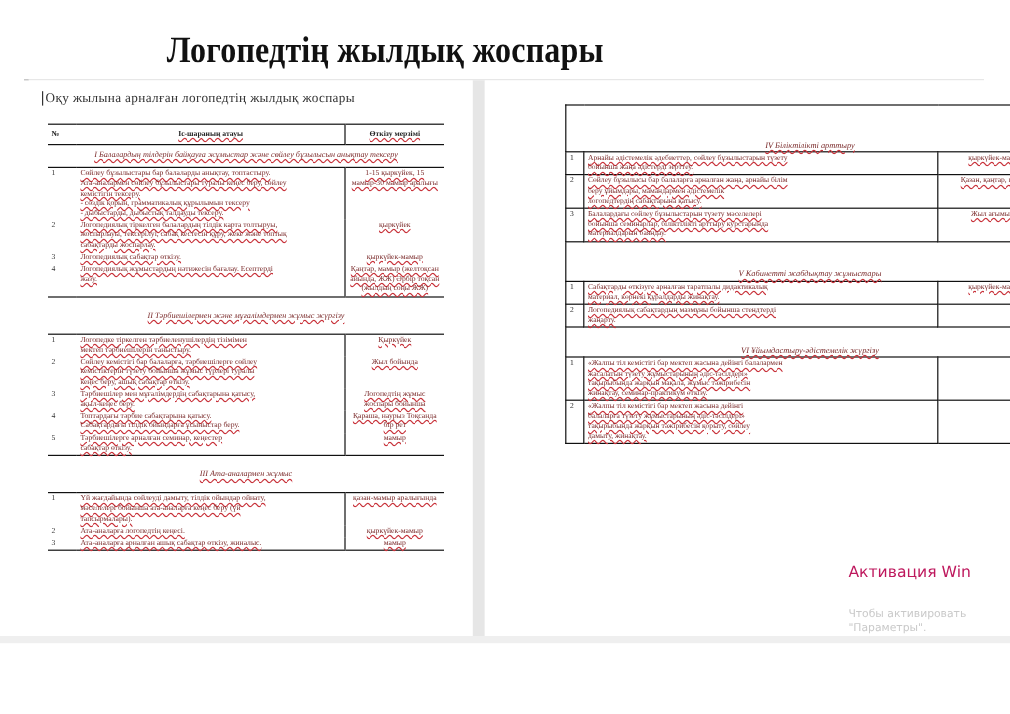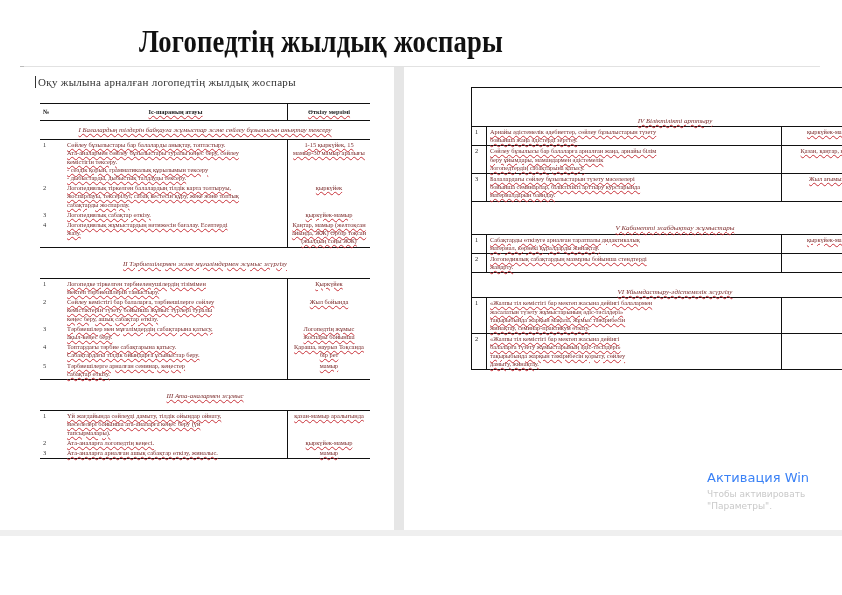--- a/index.html
+++ b/index.html
@@ -30,22 +30,22 @@
   .red{color:#7a2a2a;}
   .n-col{width:18px;color:#333;}
 
   .rtable{position:absolute;left:471px;top:87px;width:408px;font-size:6.3px;border:1.3px solid #111;}
   .rtable td{border:1px solid #111;padding:1px 3px;vertical-align:top;line-height:8.2px;}
   .rtable .sec td{text-align:center;font-style:italic;font-size:7px;vertical-align:bottom;}
   .rtable .num{width:8px;}
   .rtable .c3{width:90px;text-align:center;}
 
   .watermark{position:absolute;left:707px;top:470px;color:#c9c9c9;font-family:"DejaVu Sans",sans-serif;}
-  .wm1{font-size:13px;color:#3b82f6;}
-  .wm2{font-size:9px;margin-top:3px;line-height:12px;}
+  .wm1{font-size:13px;color:#be185d;}
+  .wm2{font-size:9px;margin-top:21px;line-height:12px;}
 </style>
 </head>
 <body>
 
 <div class="title">Логопедтің жылдық жоспары</div>
 <div class="leftmark"></div>
 <div class="topline"></div>
 
 <div class="page left-page"></div>
 <div class="gutter"></div>

